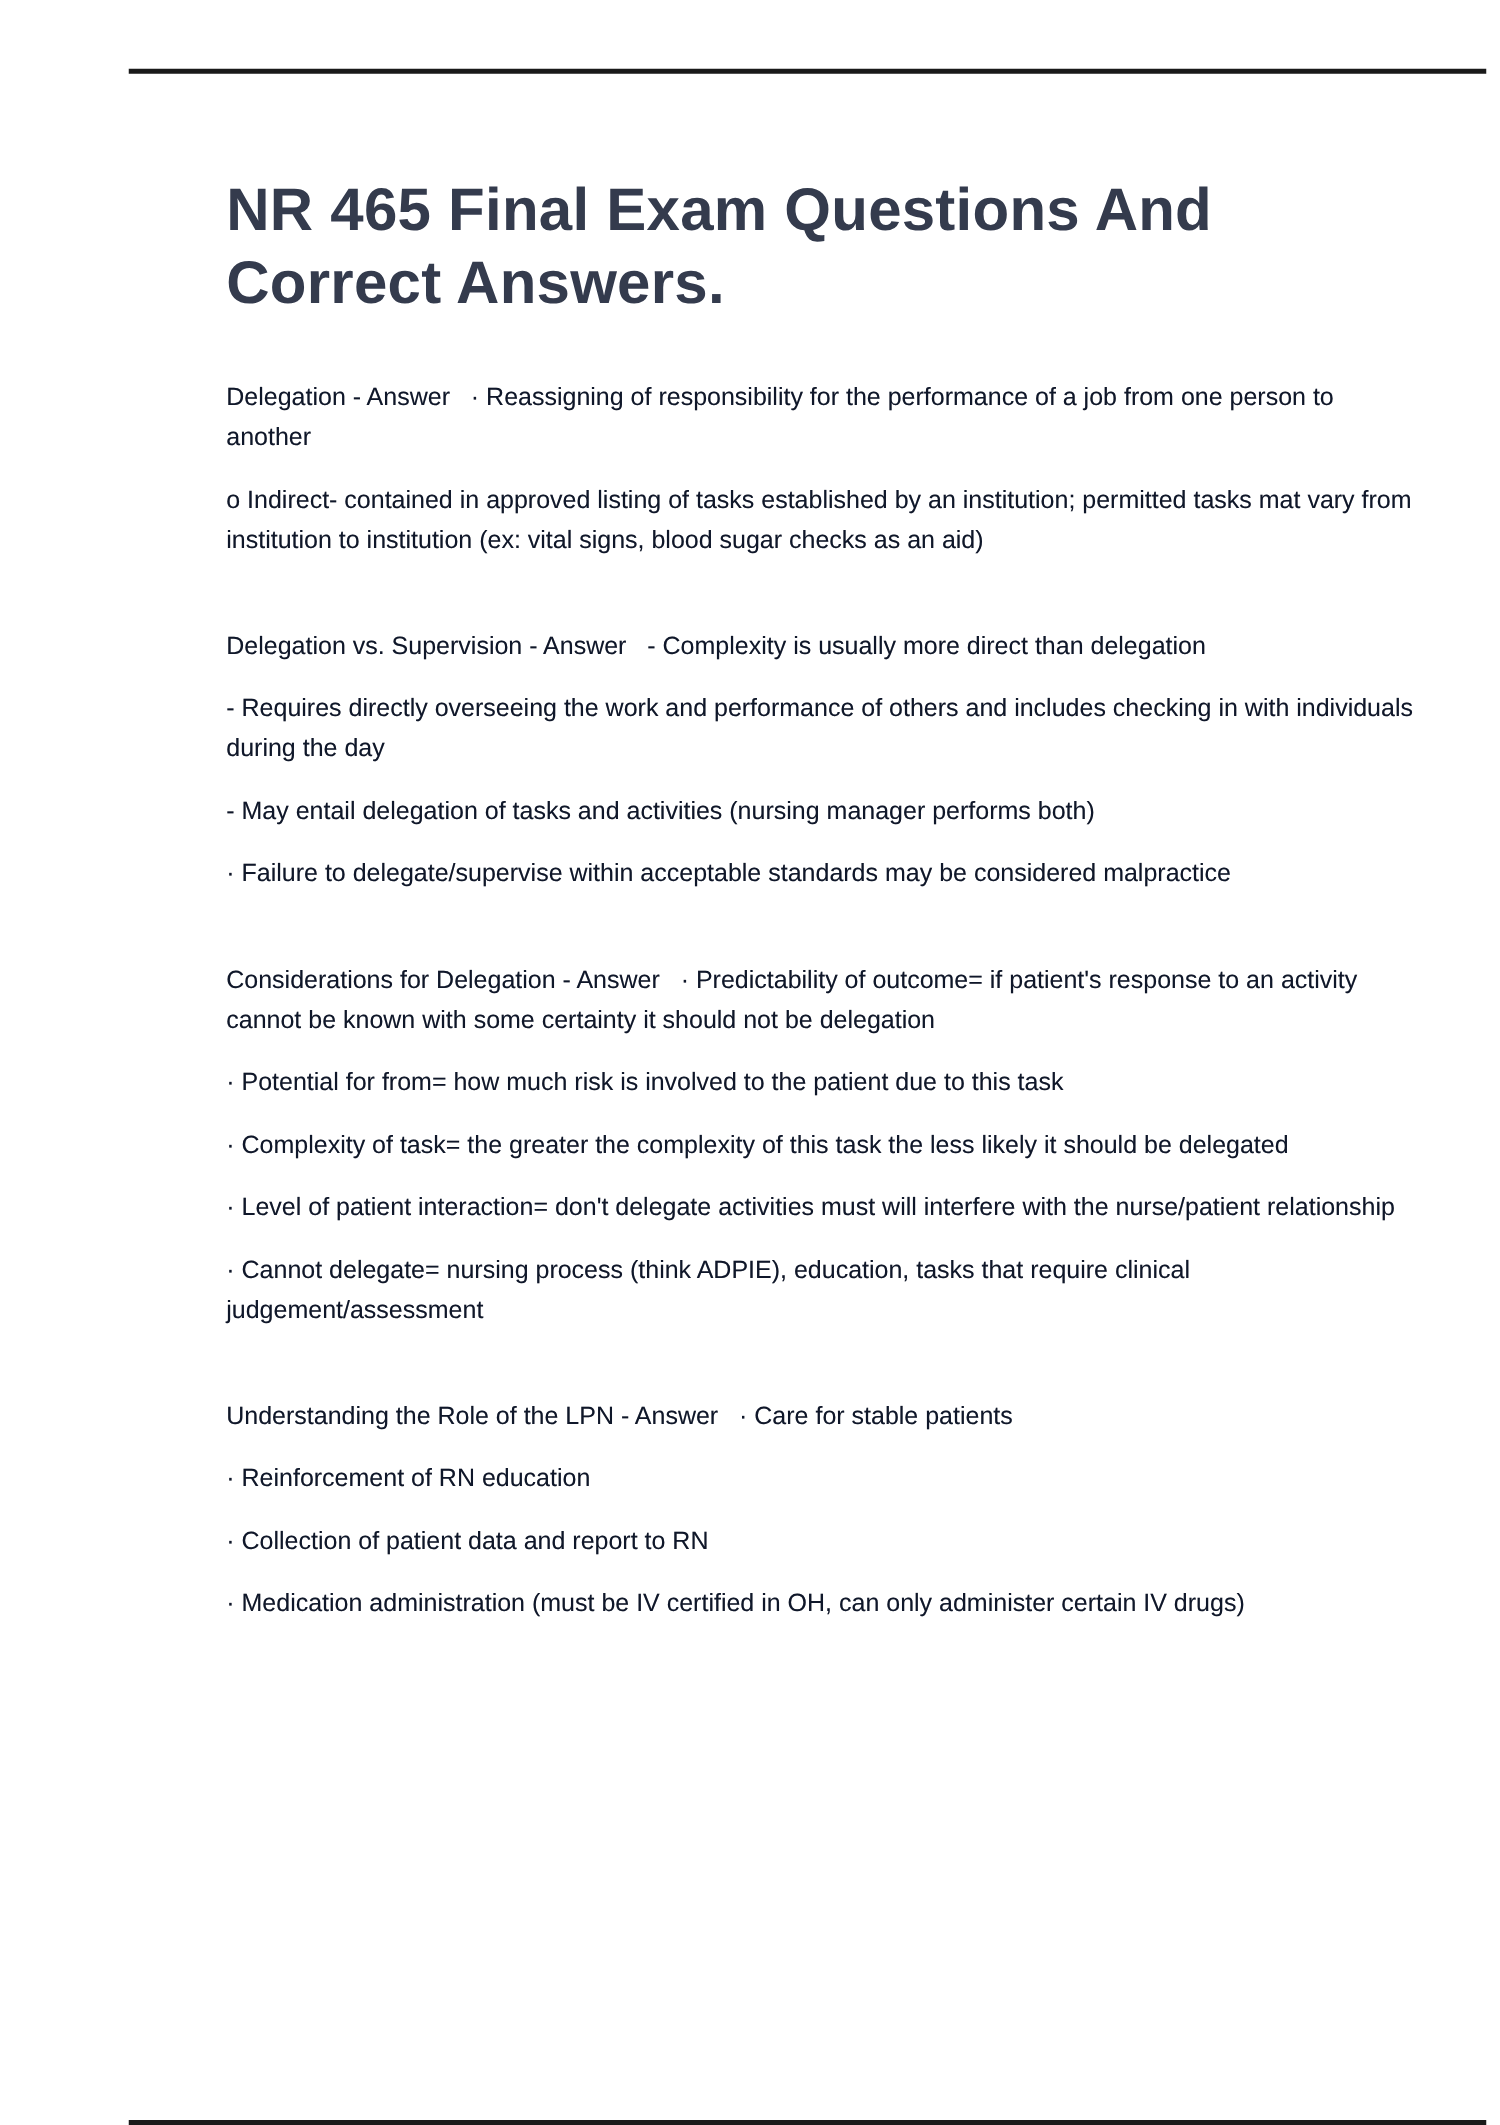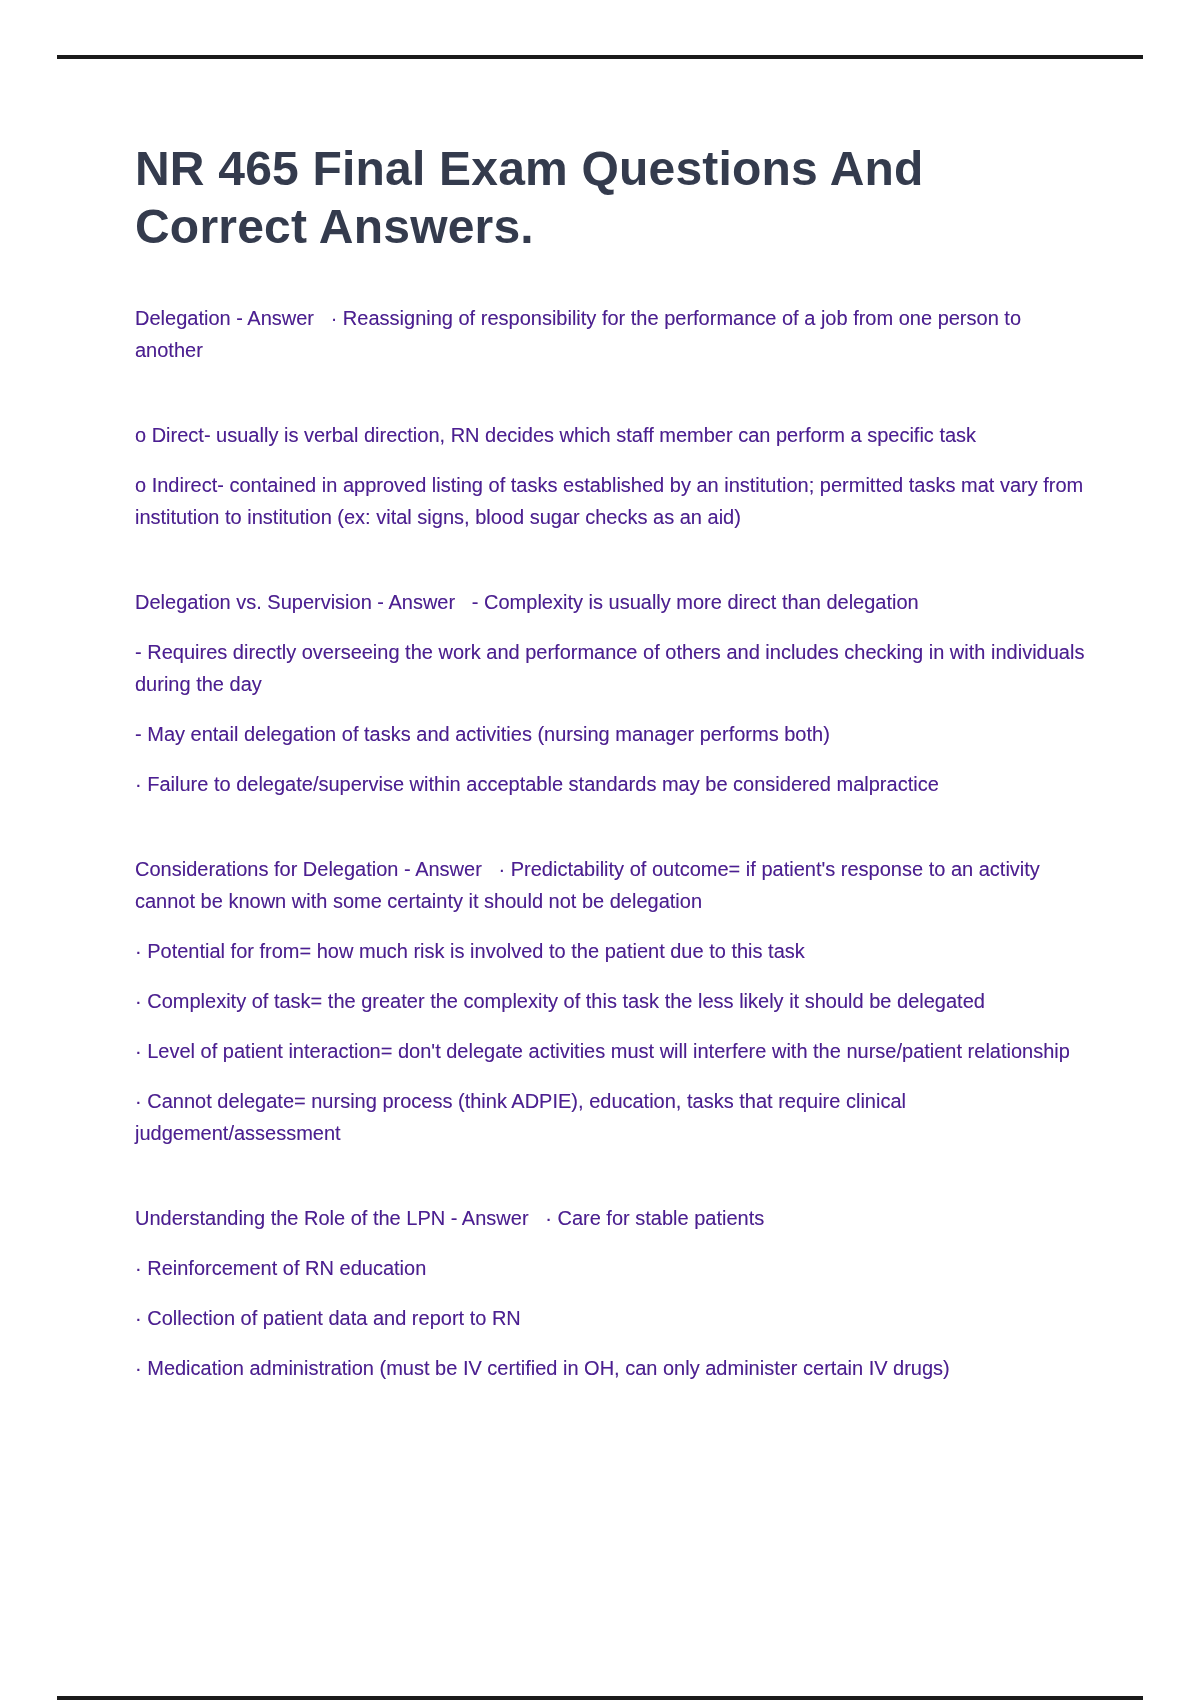--- a/index.html
+++ b/index.html
@@ -11,20 +11,21 @@
     width: 1200px;
     height: 1700px;
     overflow: hidden;
     position: relative;
     font-family: "Liberation Sans", "DejaVu Sans", sans-serif;
   }
   .page {
     position: absolute;
     inset: 0;
     background: #ffffff;
+    margin-left: 46px;
   }
   .rule {
     position: absolute;
     left: 57px;
     width: 1086px;
     height: 4px;
     background: #1a1a1a;
   }
   .rule-top { top: 55px; }
   .rule-bottom { top: 1696px; }
@@ -40,41 +41,40 @@
     font-size: 48px;
     line-height: 58px;
     font-weight: bold;
     color: #343b4d;
     letter-spacing: 0.2px;
   }
   p.para {
     margin: 0 0 18px 0;
     font-size: 20px;
     line-height: 32px;
-    color: #4c1d95;
+    color: #0f172a;
     white-space: pre-wrap;
     text-shadow: 0 0 0.5px rgba(30,30,30,0.35);
   }
   p.sec {
     margin-top: 53px;
   }
 </style>
 </head>
 <body>
 
 <div class="page">
   <div class="rule rule-top"></div>
   <div class="rule rule-bottom"></div>
 
   <div class="content">
     <h1 class="doc-title">NR 465 Final Exam Questions And Correct Answers.</h1>
 
     <p class="para">Delegation - Answer   · Reassigning of responsibility for the performance of a job from one person to another</p>
 
-    <p class="para sec">o Direct- usually is verbal direction, RN decides which staff member can perform a specific task</p>
     <p class="para">o Indirect- contained in approved listing of tasks established by an institution; permitted tasks mat vary from institution to institution (ex: vital signs, blood sugar checks as an aid)</p>
 
     <p class="para sec">Delegation vs. Supervision - Answer   - Complexity is usually more direct than delegation</p>
     <p class="para">- Requires directly overseeing the work and performance of others and includes checking in with individuals during the day</p>
     <p class="para">- May entail delegation of tasks and activities (nursing manager performs both)</p>
 
     <p class="para">· Failure to delegate/supervise within acceptable standards may be considered malpractice</p>
 
     <p class="para sec">Considerations for Delegation - Answer   · Predictability of outcome= if patient's response to an activity cannot be known with some certainty it should not be delegation</p>
     <p class="para">· Potential for from= how much risk is involved to the patient due to this task</p>

